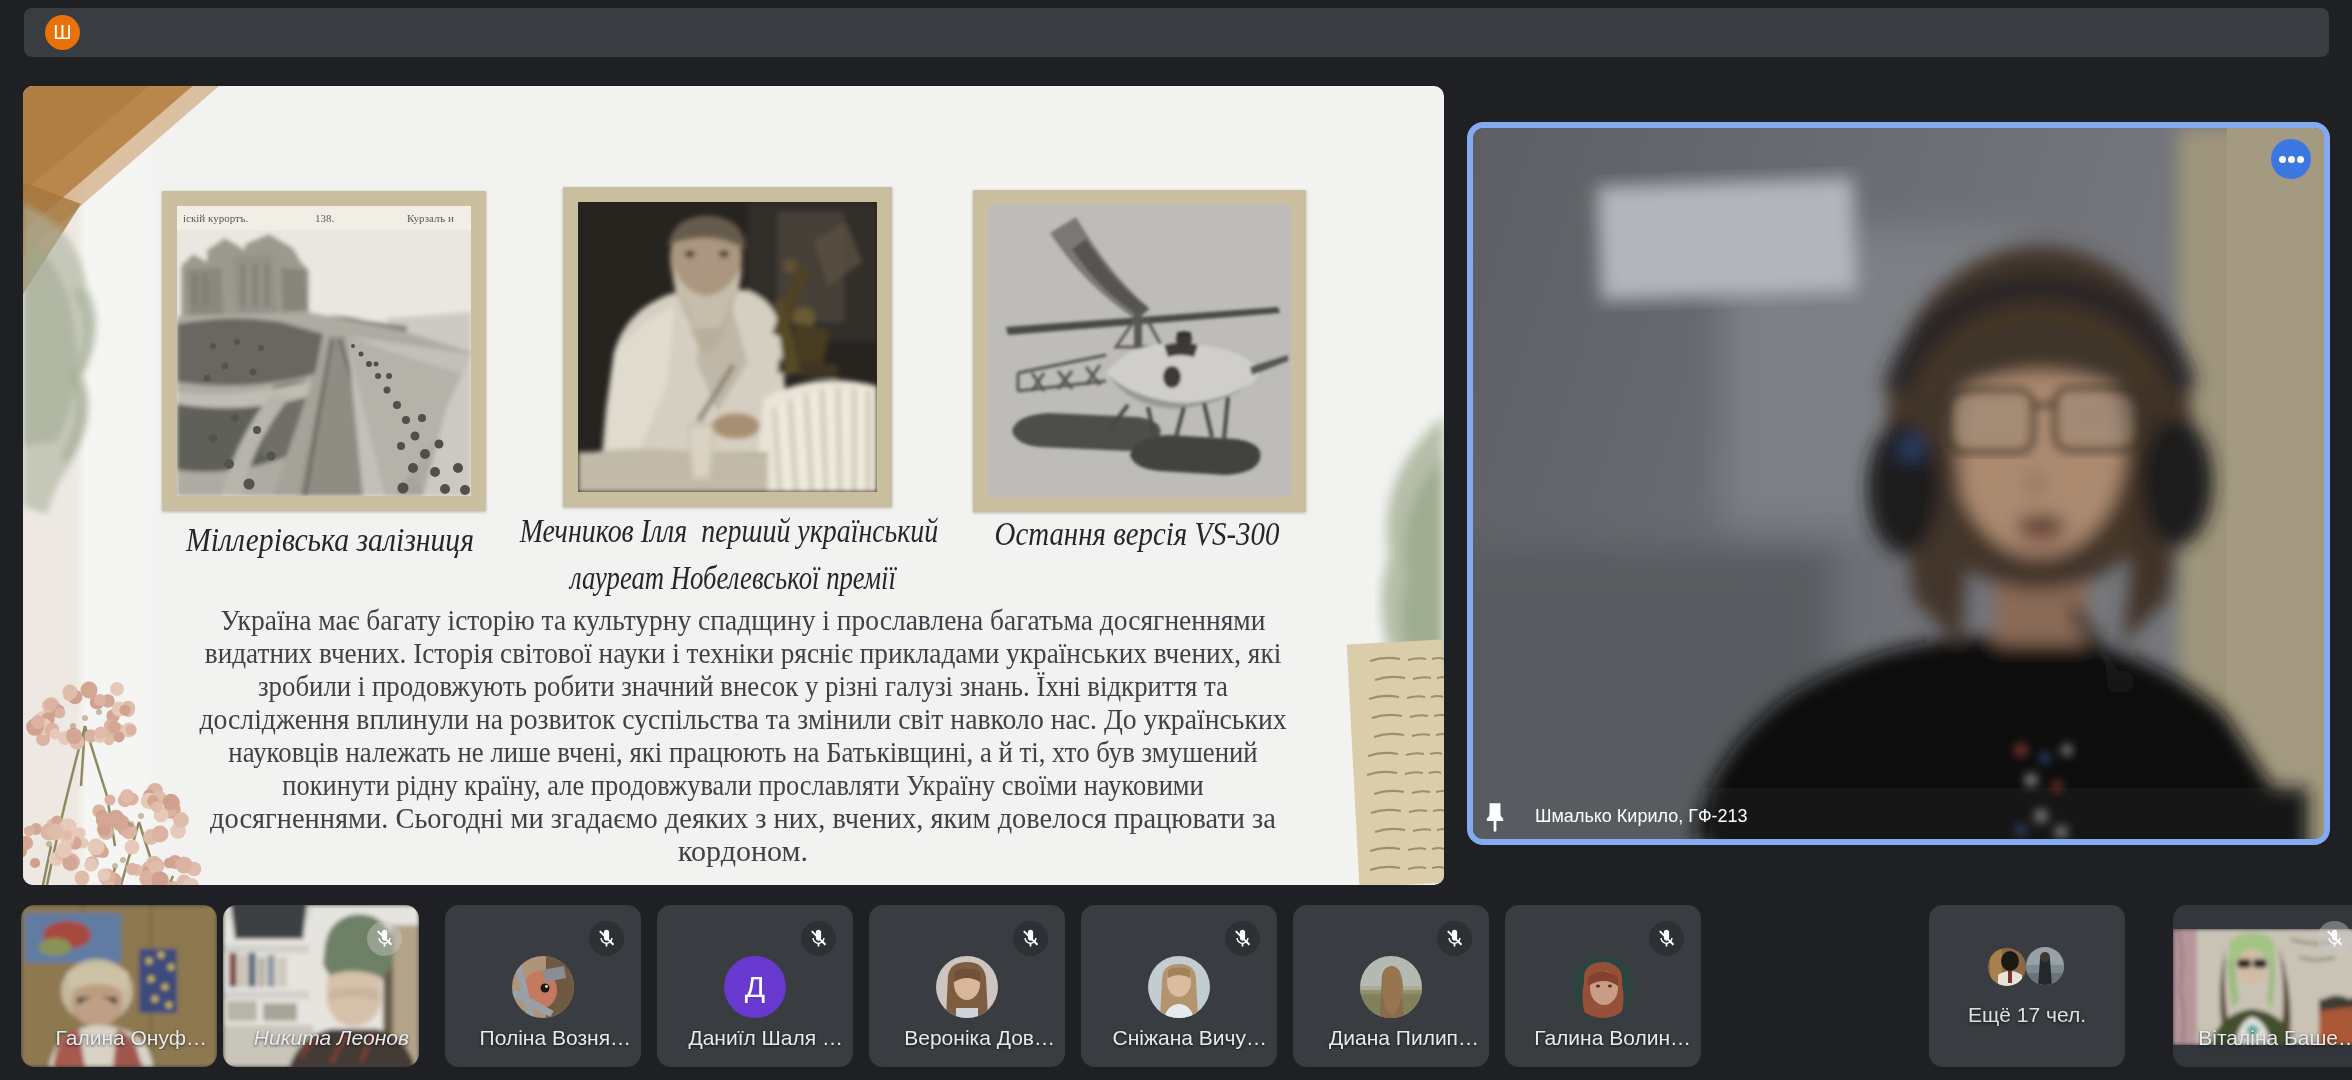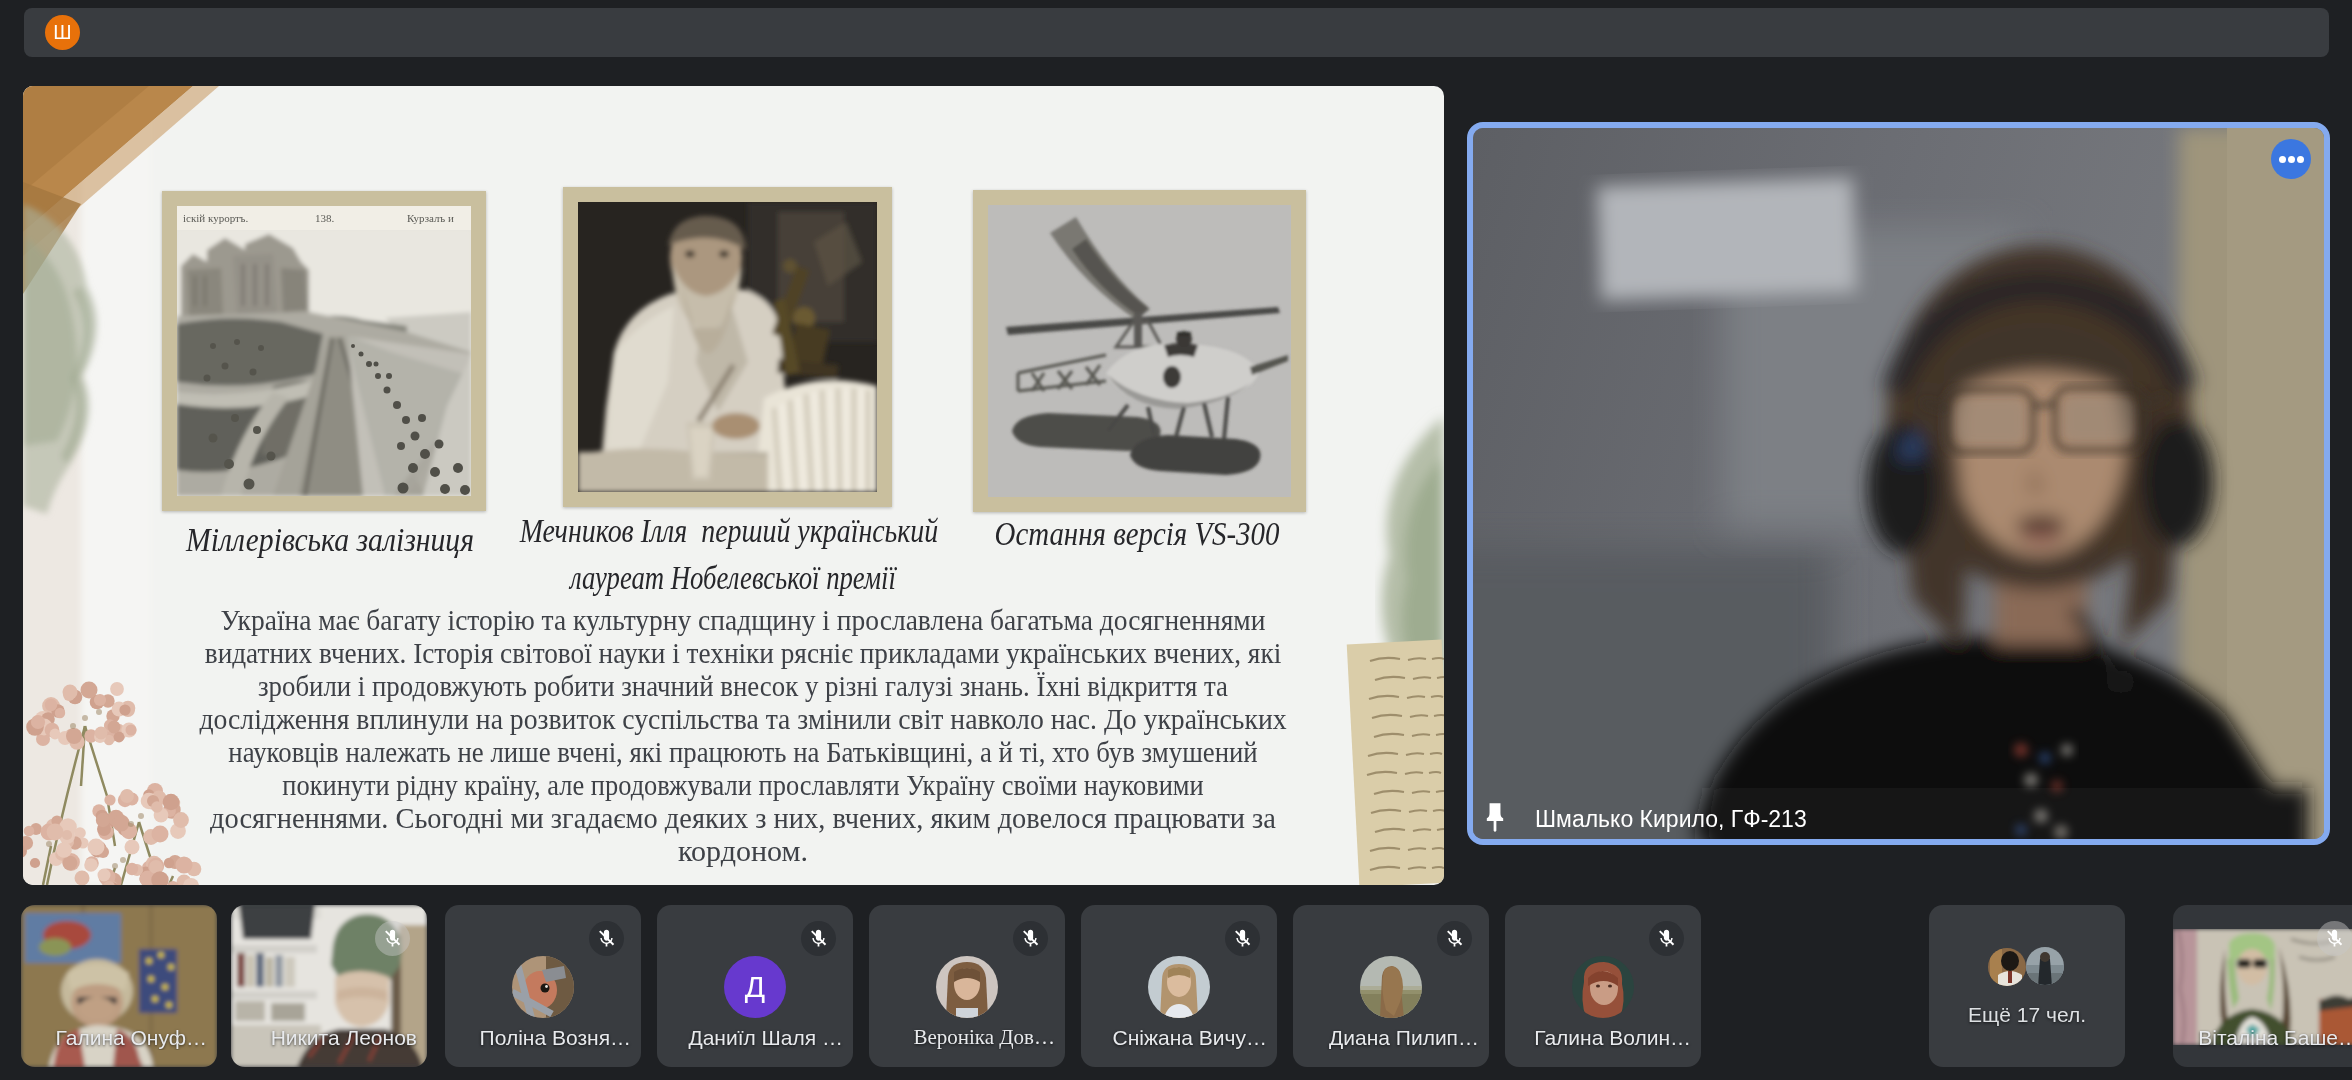--- a/index.html
+++ b/index.html
@@ -17,21 +17,21 @@
          box-shadow:inset 0 0 0 2px #8a815e, 0 1px 3px rgba(0,0,0,.25);text-align:right;}
   .frame svg{display:block;}
   .cap{position:absolute;color:#26262a;font-family:"Liberation Serif",serif;font-style:italic;
        font-size:33px;white-space:nowrap;}
   #para{position:absolute;left:0px;top:517px;width:1440px;text-align:center;
         font-family:"Liberation Serif",serif;font-size:30px;line-height:33px;color:#3e4147;}
   .pl{white-space:nowrap;}
   
   #cam{position:absolute;left:1467px;top:122px;width:863px;height:723px;border-radius:16px;
        border:6px solid #84aaef;box-sizing:border-box;overflow:hidden;background:#6f727a;}
-  #camname{position:absolute;left:1535px;top:806px;color:#fff;font-size:23px;}
+  #camname{position:absolute;left:1535px;top:806px;color:#fff;font-size:18px;}
   
   .tile{position:absolute;top:905px;width:196px;height:162px;border-radius:14px;background:#393c40;overflow:hidden;}
   .tname{position:absolute;left:0;right:0;bottom:17px;padding:0 10px 0 22px;color:#e8eaed;font-size:21px;
          white-space:nowrap;overflow:hidden;text-align:right;text-shadow:0 1px 3px rgba(0,0,0,.7);}
   .badge{position:absolute;top:16px;right:17px;width:35px;height:35px;border-radius:50%;background:#2d3034;}
   .badge svg{position:absolute;left:7px;top:7px;}
   .badge.lt{background:rgba(200,200,200,.45);}
   .avc{position:absolute;left:50%;top:51px;width:62px;height:62px;border-radius:50%;
        transform:translateX(-50%);overflow:hidden;}
 </style></head>
@@ -581,21 +581,21 @@
         <rect x="78" y="92" width="18" height="7" rx="3" fill="#46403c"></rect>
         <ellipse cx="76" cy="104" rx="18" ry="12" fill="#c0a084"></ellipse>
         <path d="M28,162 Q34,124 76,120 Q128,122 132,162 Z" fill="#d8d3c6"></path>
         <path d="M34,152 Q38,128 58,124 L64,162 L32,162 Z" fill="#a85a50"></path>
         <path d="M118,152 Q114,130 96,124 L92,162 L122,162 Z" fill="#a0564e"></path>
       </g>
     </svg>
     <div class="tname">Галина Онуф…</div>
   </div>
 
-  <div class="tile" style="left:231px;">
+  <div class="tile" style="left:223px;font-style:italic;">
     <svg width="196" height="162" viewBox="0 0 196 162">
       <g filter="url(#tb2)">
         <rect width="196" height="162" fill="#e6e4df"></rect>
         <rect x="168" y="20" width="28" height="142" fill="#b3a489"></rect>
         <rect x="160" y="30" width="10" height="132" fill="#6a5c48"></rect>
         <rect x="0" y="0" width="90" height="14" fill="#dcdad4"></rect>
         <path d="M8,0 L84,0 L80,34 L12,34 Z" fill="#3c3f43"></path>
         <rect x="0" y="40" width="86" height="8" fill="#d2d0ca"></rect>
         <g>
           <rect x="6" y="48" width="8" height="34" fill="#7e4a42"></rect>
@@ -651,21 +651,21 @@
     <div class="avc" style="background:#6739ce;color:#fff;font-size:30px;text-align:center;line-height:62px;">Д</div>
     <div class="badge">
         <svg width="21" height="21" viewBox="0 0 24 24">
           <path fill="#fff" d="M12 14.5c1.7 0 3-1.3 3-3V5c0-1.7-1.3-3-3-3S9 3.3 9 5v6.5c0 1.7 1.3 3 3 3z"></path>
           <path fill="#fff" d="M17.3 11.5c0 3-2.5 5.1-5.3 5.1s-5.3-2.1-5.3-5.1H5c0 3.4 2.7 6.2 6 6.7V21h2v-2.8c3.3-.5 6-3.3 6-6.7h-1.7z"></path>
           <path stroke="#fff" stroke-width="2.2" d="M4.3 3.5 20 19.2"></path>
         </svg>
       </div>
     <div class="tname">Даниїл Шаля …</div>
   </div>
-  <div class="tile" style="left:869px;font-family:Liberation Serif, serif;">
+  <div class="tile" style="left:869px;">
     <div class="avc"><svg width="62" height="62">
           <rect width="62" height="62" fill="#cdc5c0"></rect>
           <path d="M12,20 Q14,6 31,6 Q48,6 50,22 L52,62 L10,62 Z" fill="#7d5d40"></path>
           <ellipse cx="31" cy="28" rx="13" ry="16" fill="#d9b69a"></ellipse>
           <path d="M18,16 Q31,8 44,16 L44,26 Q31,18 18,26 Z" fill="#6e5138"></path>
           <rect x="20" y="52" width="22" height="10" fill="#cfd4da"></rect>
         </svg></div>
     <div class="badge">
         <svg width="21" height="21" viewBox="0 0 24 24">
           <path fill="#fff" d="M12 14.5c1.7 0 3-1.3 3-3V5c0-1.7-1.3-3-3-3S9 3.3 9 5v6.5c0 1.7 1.3 3 3 3z"></path>

